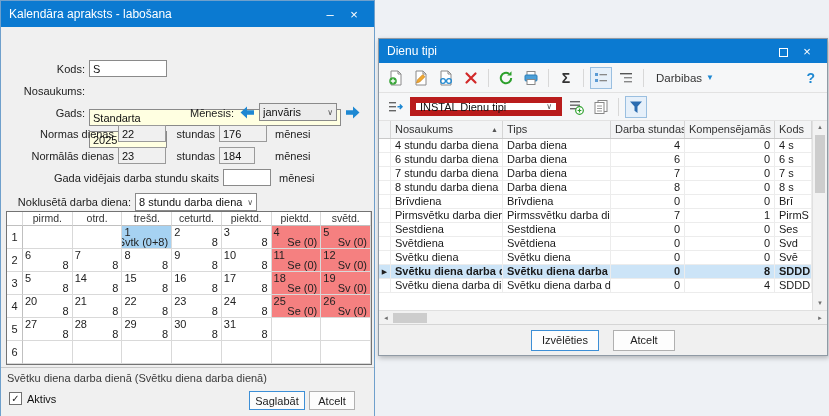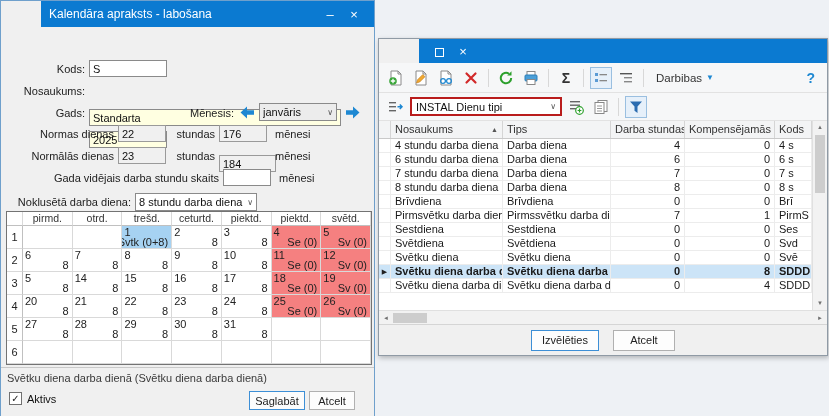--- a/index.html
+++ b/index.html
@@ -2,21 +2,21 @@
 <html style="--titlebar: #0b7ad1; --accent: #1e88d2; --weekend-red: #f58080; --selected-day-blue: #a6d2f2; --selected-row-blue: #cce4f7; --input-yellow: #ffffe1; --desktop-bg: #eef1f5;"><head>
 <meta charset="utf-8">
 <style>
   * { margin:0; padding:0; box-sizing:border-box; }
   body { font-family:"Liberation Sans","DejaVu Sans",sans-serif; background:#dfe3e8; }
   .stage { position:relative; width:829px; height:416px; background:var(--desktop-bg,#eef1f5); overflow:hidden; }
 
   
   .win { position:absolute; background:#f0f0f0; }
   .titlebar { height:26px; background:var(--titlebar,#0b7ad1); color:#fff; display:flex; align-items:center;
-              padding:0 8px; font-size:12px;margin-left:40px; }
+              padding:0 8px; font-size:12px; }
   .titlebar .t { flex:1; white-space:nowrap; overflow:hidden; }
   .tb-btn { width:24px; text-align:center; font-size:13px; cursor:default; color:#fff; }
   .maxbox { display:inline-block; width:9px; height:9px; border:1px solid #fff; vertical-align:middle; }
 
   
   .left-win { left:0; top:0; width:375px; height:416px; border:1px solid #6fa0cc; border-bottom:none; }
   .left-win .titlebar { height:26px; }
   .form { position:absolute; left:0; top:26px; right:0; height:184px; font-size:11px; color:#222; }
   .lbl { position:absolute; text-align:right; white-space:nowrap; }
   .inp { position:absolute; height:17px; border:1px solid #8a8a8a; background:#fff; font-size:11px;
@@ -62,21 +62,21 @@
              padding:0 6px; gap:3px; }
   .t1 { height:30px; flex:0 0 30px; }
   .t2 { height:28px; flex:0 0 28px; }
   .tool { width:22px; height:22px; display:flex; align-items:center; justify-content:center; cursor:pointer; }
   .tool.pressed { background:#e6f0fa; border:1px solid #9abfe0; }
   .tsep { width:1px; height:18px; background:#d8d8d8; margin:0 3px; }
   .sumg { font-size:14px; font-weight:bold; color:#333; }
   .menu-btn { display:flex; align-items:center; gap:4px; font-size:11.5px; color:#333; padding:0 6px; cursor:pointer; }
   .menu-btn .dd { color:#1e88d2; font-size:8px; }
   .helpq { margin-left:auto; color:#1e88d2; font-size:14px; font-weight:bold; padding:0 6px; cursor:pointer; }
-  .layout-combo { width:152px; height:19px; border:2px solid #b91c1c; background:#fff; font-size:11px;
+  .layout-combo { width:152px; height:19px; border:6px solid #b91c1c; background:#fff; font-size:11px;
                   display:flex; align-items:center; padding:0 4px; color:#111; }
   .layout-combo .cv { flex:1; white-space:nowrap; overflow:hidden; }
   .layout-combo .ch { color:#555; font-size:8px; }
 
   .tablewrap { flex:1; display:flex; background:#fff; overflow:hidden; }
   .dt-table { flex:1; display:flex; flex-direction:column; overflow:hidden; }
   .dt-header { height:18px; flex:0 0 18px; display:flex; background:#f3f4f5; border-bottom:1px solid #c9c9c9;
                font-size:11px; color:#333; }
   .dt-header .dc { border-right:1px solid #d5d5d5; line-height:17px; }
   .dc { padding:0 4px; white-space:nowrap; overflow:hidden; }
@@ -148,21 +148,21 @@
 
       <span class="lbl" style="left:0;width:113px;top:101px">Normas dienas</span>
       <input class="inp ro" style="left: 117px; top: 98px; width: 48px;" value="22">
       <span class="lbl" style="left:160px;width:54px;top:101px">stundas</span>
       <input class="inp ro" style="left: 218px; top: 98px; width: 48px;" value="176">
       <span class="lbl" style="left:274px;width:44px;top:101px;text-align:left">mēnesi</span>
 
       <span class="lbl" style="left:0;width:113px;top:123px">Normālās dienas</span>
       <input class="inp ro" style="left: 117px; top: 120px; width: 48px;" value="23">
       <span class="lbl" style="left:160px;width:54px;top:123px">stundas</span>
-      <input class="inp ro" style="left: 218px; top: 120px; width: 57px; margin-top: 8px;" value="184">
+      <input class="inp ro" style="left: 218px; top: 120px; width: 36px;" value="184">
       <span class="lbl" style="left:274px;width:44px;top:123px;text-align:left">mēnesi</span>
 
       <span class="lbl" style="left:0;width:218px;top:145px">Gada vidējais darba stundu skaits</span>
       <input class="inp" style="left: 222px; top: 142px; width: 48px;" value="">
       <span class="lbl" style="left:278px;width:44px;top:145px;text-align:left">mēnesi</span>
 
       <span class="lbl" style="left:0;width:130px;top:169px">Noklusētā darba diena:</span>
       <div class="combo" style="left:134px;top:166px;width:122px">
         <span class="cv">8 stundu darba diena</span>
         <span class="ch">∨</span>
@@ -336,20 +336,21 @@
         <span class="chk">✓</span>
         <span>Aktivs</span>
       </span>
       <button class="btn primary" style="left:248px;top:2px;width:56px">Saglabāt</button>
       <button class="btn" style="left:308px;top:2px;width:46px">Atcelt</button>
     </div>
   </section>
 
   <section class="win right-win">
     <div class="titlebar">
+      <span class="t">Dienu tipi</span>
       <span class="tb-btn"><span class="maxbox"></span></span>
       <span class="tb-btn">×</span>
     </div>
 
     <div class="toolbar t1">
       <span class="tool">
         <svg width="16" height="16" viewBox="0 0 16 16">
             <path d="M3 1h7l3 3v11H3z" fill="#fff" stroke="#8a8a8a"></path>
             <path d="M10 1v3h3" fill="none" stroke="#8a8a8a"></path>
             <circle cx="5" cy="11" r="3.8" fill="#3aa63a"></circle>

